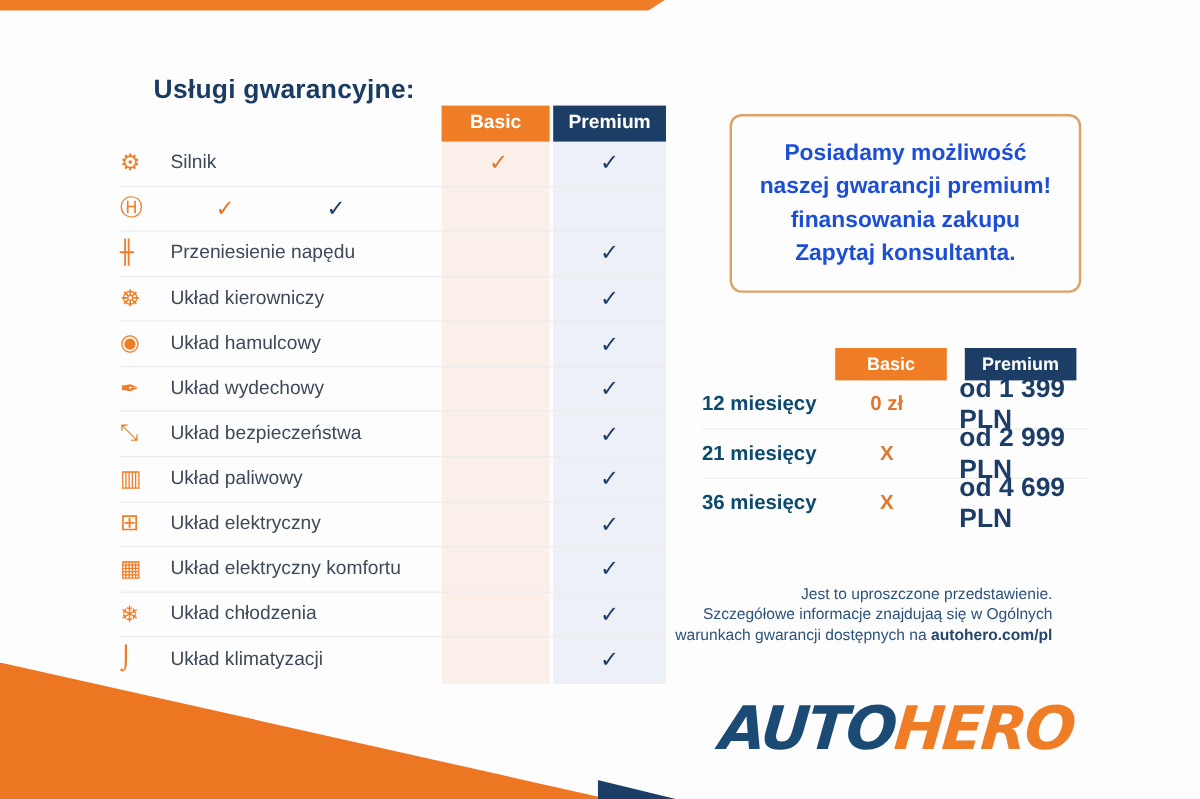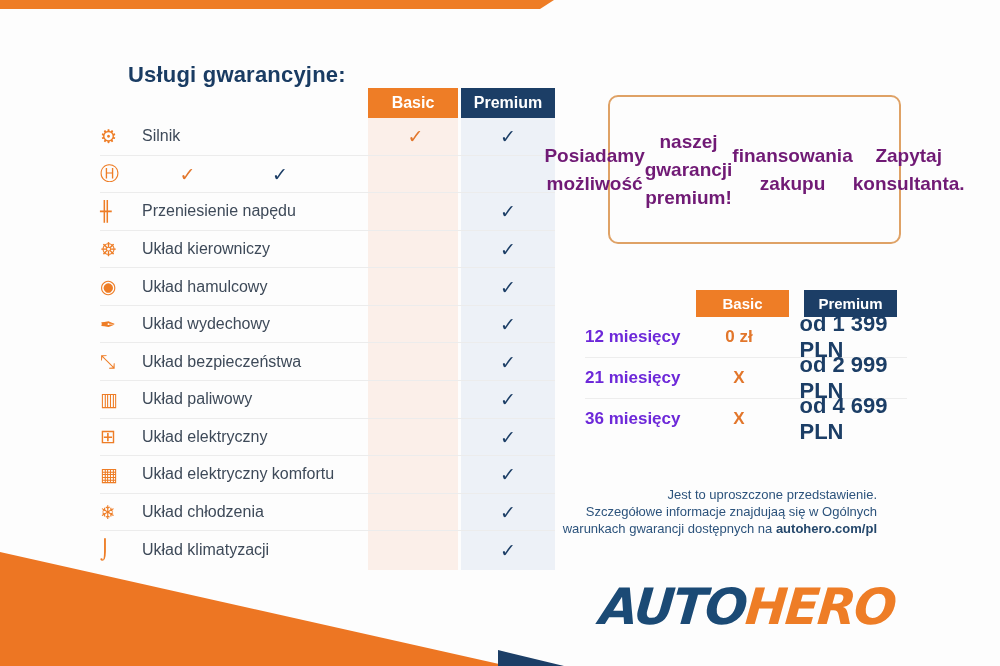--- a/index.html
+++ b/index.html
@@ -28,32 +28,32 @@
   .wrows{position:absolute;left:100px;top:118px;width:455px;height:450px;display:flex;flex-direction:column;}
   .wrow{flex:1;display:flex;align-items:center;}
   .wrow + .wrow{border-top:1px solid #ECECEC;}
   .wicon{width:42px;font-family:"DejaVu Sans",sans-serif;font-size:19px;color:#EE7D26;line-height:1;}
   .wlabel{flex:1;font-size:16px;color:#3E4A59;}
   .wcell{font-family:"DejaVu Sans",sans-serif;font-size:19px;font-weight:bold;text-align:center;}
   .wcell-basic{width:91px;color:#E2762B;}
   .wcell-premium{width:94px;color:#1C3E66;}
   
   .promo{position:absolute;left:608px;top:95px;width:289px;height:145px;border:2px solid #DFA266;
-    border-radius:10px;display:flex;flex-direction:row;justify-content:center;align-items:center;
-    text-align:center;color:#701a75;font-size:19px;font-weight:bold;line-height:28px;}
+    border-radius:10px;display:flex;flex-direction:column;justify-content:center;align-items:center;
+    text-align:center;color:#1d4ed8;font-size:19px;font-weight:bold;line-height:28px;}
   
   .pricing{position:absolute;left:585px;top:290px;width:322px;}
   .pr-header{display:flex;}
   .pr-badge{height:27px;line-height:27px;width:93px;text-align:center;color:#fff;
     font-size:15px;font-weight:bold;}
   .pr-badge-basic{margin-left:111px;background:#EE7D26;}
   .pr-badge-premium{margin-left:15px;background:#1C3E66;}
   .prow{height:40px;display:flex;align-items:center;}
   .prow:not(:last-child){border-bottom:1px solid #EDEDED;}
-  .pterm{width:111px;font-size:17px;font-weight:bold;color:#6d28d9;}
+  .pterm{width:111px;font-size:17px;font-weight:bold;color:#0c4a6e;}
   .pbasic{width:93px;text-align:center;font-size:17px;font-weight:bold;color:#E2762B;}
   .ppremium{width:110px;margin-left:15px;font-size:22px;font-weight:bold;color:#1C3E66;}
   
   .disclaimer{position:absolute;right:123px;top:486px;text-align:right;font-size:13px;
     color:#2C537C;line-height:17px;}
   .disclaimer b{color:#24476B;}
   
   .logo{position:absolute;left:600px;top:578px;font-family:"DejaVu Sans",sans-serif;
     font-size:50px;font-weight:bold;font-style:italic;letter-spacing:-2px;
     transform:skewX(-5deg);white-space:nowrap;}

